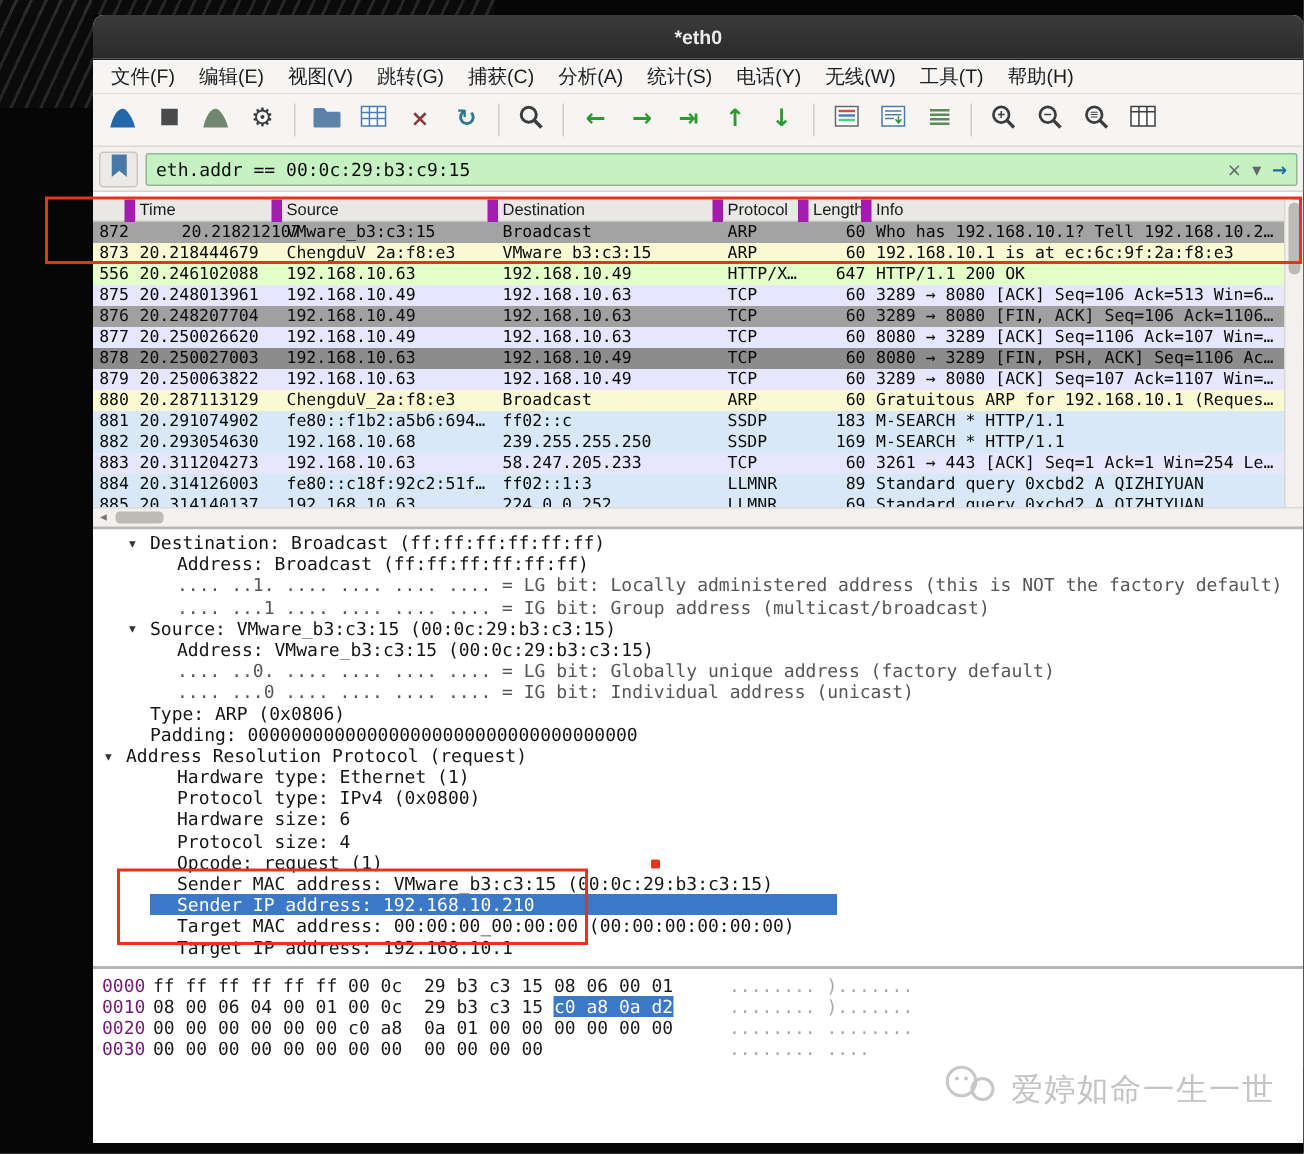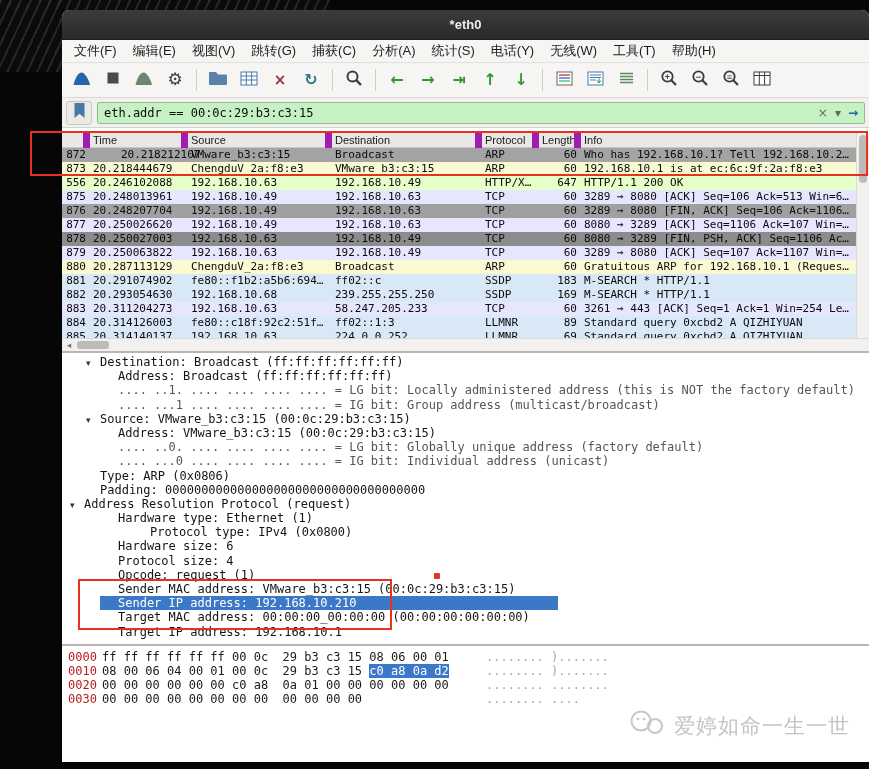--- a/index.html
+++ b/index.html
@@ -62,21 +62,21 @@
   .dline{position:relative;height:14.2px;line-height:14.2px;white-space:pre;overflow:hidden;}
   .dline .arrow{position:absolute;top:1px;font-size:9px;color:#333;font-family:"DejaVu Sans",sans-serif;}
   .dline.dim .dtext{color:#555;}
   .dline.sel::before{content:"";position:absolute;left:38px;top:0;width:458px;height:100%;background:#3c78c8;}
   .dline.sel .dtext{color:#fff;}
   .dtext{position:relative;}
 
   .hexpane{position:absolute;left:0;top:636px;width:807px;height:66px;background:#fff;padding-top:4px;
            font-family:"DejaVu Sans Mono",monospace;font-size:12px;box-sizing:border-box;}
   .hline{position:relative;height:14px;line-height:14px;}
-  .hoff{position:absolute;left:6px;color:#b91c1c;white-space:pre;text-align:center;}
+  .hoff{position:absolute;left:6px;color:#701a75;white-space:pre;text-align:center;}
   .hbytes{position:absolute;left:40px;color:#1a1a1a;white-space:pre;}
   .hascii{position:absolute;left:424px;color:#a8a8a8;white-space:pre;}
   .hexsel{background:#3c78c8;color:#fff;}
 
   .watermark{position:absolute;left:565px;top:698px;display:flex;align-items:center;gap:9px;
              color:#c4c4c4;font-size:21px;letter-spacing:1px;}
 
   .anno{position:absolute;border:2px solid #e8321e;z-index:60;pointer-events:none;}
   .anno.box1{left:30px;top:131px;width:834px;height:41px;}
   .anno.box2{left:78px;top:579px;width:310px;height:47px;}
@@ -220,21 +220,21 @@
 
     <div class="filterbar">
       <div class="bookmark-btn">
         <span>
           <svg width="13" height="17" viewBox="0 0 13 17">
               <path d="M1.5 1 h10 v15 l-5 -4.2 -5 4.2 z" fill="#4878a8"></path>
             </svg>
         </span>
       </div>
       <div class="filter-input">
-        <span>eth.addr == 00:0c:29:b3:c3:15</span>
+        <span>eth.addr == 00:0c:29:b3:c9:15</span>
         <span class="fspace"></span>
         <span class="ficon">×</span>
         <span class="ficon">▾</span>
         <span class="ficon" style="color:#2268a8;font-weight:bold">→</span>
       </div>
     </div>
 
     <div class="list-header" id="list-header">
         <div class="hcell" style="left: 0px; width: 28px; text-align: right;"></div>
         <div class="hcell" style="left: 28px; width: 98px;">Time</div>
@@ -388,21 +388,21 @@
         <div class="dline dim" style="padding-left: 56px;"><span class="dtext">.... ..1. .... .... .... .... = LG bit: Locally administered address (this is NOT the factory default)</span></div>
         <div class="dline dim" style="padding-left: 56px;"><span class="dtext">.... ...1 .... .... .... .... = IG bit: Group address (multicast/broadcast)</span></div>
         <div class="dline" style="padding-left: 38px;"><span class="arrow" style="left: 24px;">▾</span><span class="dtext">Source: VMware_b3:c3:15 (00:0c:29:b3:c3:15)</span></div>
         <div class="dline" style="padding-left: 56px;"><span class="dtext">Address: VMware_b3:c3:15 (00:0c:29:b3:c3:15)</span></div>
         <div class="dline dim" style="padding-left: 56px;"><span class="dtext">.... ..0. .... .... .... .... = LG bit: Globally unique address (factory default)</span></div>
         <div class="dline dim" style="padding-left: 56px;"><span class="dtext">.... ...0 .... .... .... .... = IG bit: Individual address (unicast)</span></div>
         <div class="dline" style="padding-left: 38px;"><span class="dtext">Type: ARP (0x0806)</span></div>
         <div class="dline" style="padding-left: 38px;"><span class="dtext">Padding: 000000000000000000000000000000000000</span></div>
         <div class="dline" style="padding-left: 22px;"><span class="arrow" style="left: 8px;">▾</span><span class="dtext">Address Resolution Protocol (request)</span></div>
         <div class="dline" style="padding-left: 56px;"><span class="dtext">Hardware type: Ethernet (1)</span></div>
-        <div class="dline" style="padding-left: 88px;"><span class="dtext">Protocol type: IPv4 (0x0800)</span></div>
+        <div class="dline" style="padding-left: 56px;"><span class="dtext">Protocol type: IPv4 (0x0800)</span></div>
         <div class="dline" style="padding-left: 56px;"><span class="dtext">Hardware size: 6</span></div>
         <div class="dline" style="padding-left: 56px;"><span class="dtext">Protocol size: 4</span></div>
         <div class="dline" style="padding-left: 56px;"><span class="dtext">Opcode: request (1)</span></div>
         <div class="dline" style="padding-left: 56px;"><span class="dtext">Sender MAC address: VMware_b3:c3:15 (00:0c:29:b3:c3:15)</span></div>
         <div class="dline sel" style="padding-left: 56px;"><span class="dtext">Sender IP address: 192.168.10.210</span></div>
         <div class="dline" style="padding-left: 56px;"><span class="dtext">Target MAC address: 00:00:00_00:00:00 (00:00:00:00:00:00)</span></div>
         <div class="dline" style="padding-left: 56px;"><span class="dtext">Target IP address: 192.168.10.1</span></div>
       </div>
     <div class="split s2"></div>
     <div class="hexpane" id="hexpane">

